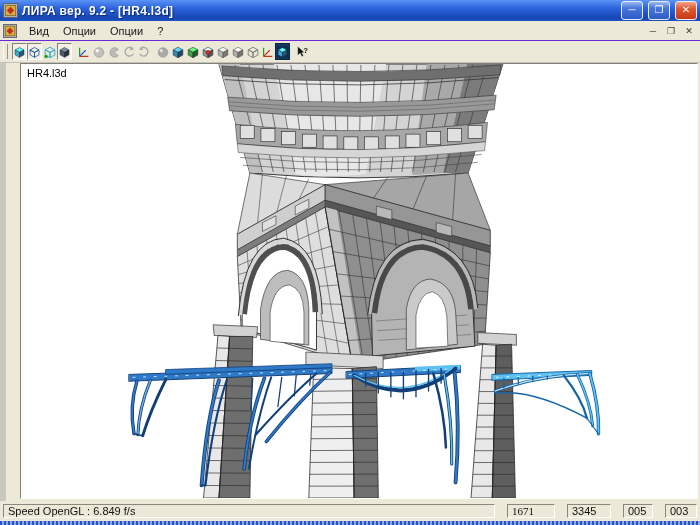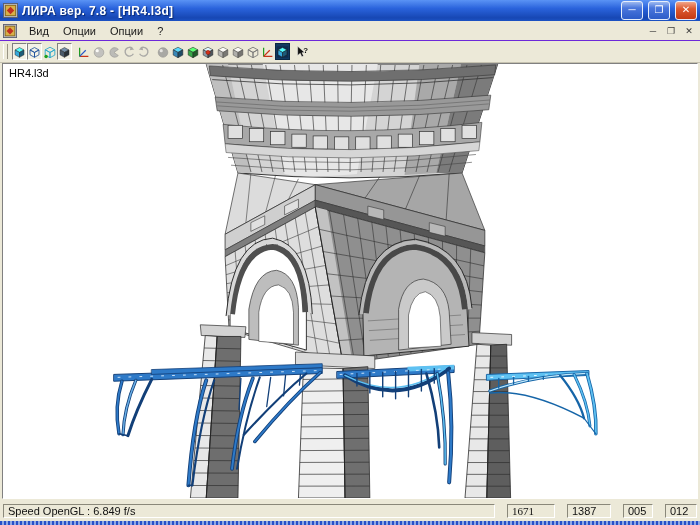--- a/index.html
+++ b/index.html
@@ -27,21 +27,21 @@
   .toolbar{height:21px;flex:0 0 21px;background:#ece9d8;display:flex;align-items:center;
            padding:0 2px;border-bottom:1px solid #c6c2b0;}
   .handle{width:3px;height:15px;border-left:1px solid #fff;border-right:1px solid #989484;margin:0 4px 0 1px;}
   .tbtn{width:15px;height:17px;display:flex;align-items:center;justify-content:center;box-sizing:border-box;}
   .tbtn svg{width:14px;height:14px;}
   .tbtn.pressed{border:1px solid;border-color:#808080 #fff #fff #808080;background:#f3f1e6;}
   .tbtn.dark{background:#123a60;border:1px solid #0a2844;}
   .tbtn.disabled{opacity:.8;}
   .tbtn.gap{margin-left:4px;}
   
-  .client{flex:1;background:#ece9d8;padding:0 2px 2px 2px;min-height:0;}
+  .client{flex:1;background:#ece9d8;padding:0 2px 2px 14px;min-height:0;margin-left:6px;}
   .viewport{position:relative;width:100%;height:100%;background:#fff;box-sizing:border-box;
             border:1px solid;border-color:#808080 #fff #fff #808080;overflow:hidden;}
   .vplabel{position:absolute;top:3px;left:6px;font-size:11px;color:#000;z-index:5;}
   svg.scene{position:absolute;left:0;top:0;width:100%;height:100%;}
   
   .statusbar{height:18px;flex:0 0 18px;background:#ece9d8;display:flex;align-items:center;
              gap:12px;padding:1px 3px;font-size:11px;color:#111;}
   .spanel{border:1px solid;border-color:#8a887a #fff #fff #8a887a;height:14px;line-height:13px;
           padding:0 4px;white-space:nowrap;overflow:hidden;box-sizing:border-box;}
   .sp-main{flex:1;}
@@ -53,21 +53,21 @@
 <body>
 
 <div class="win">
 
   <div class="titlebar">
     <svg class="appicon" viewBox="0 0 16 16">
       <rect x="0.5" y="0.5" width="15" height="15" fill="#b8bcc8" stroke="#5a5e6e"></rect>
       <rect x="2.5" y="2.5" width="11" height="11" fill="#d8b048" stroke="#8a6a18"></rect>
       <polygon points="8,4 12,8 8,12 4,8" fill="#c03020"></polygon>
     </svg>
-    <div class="title">ЛИРА вер. 7.8 - [HR4.l3d]</div>
+    <div class="title">ЛИРА вер. 9.2 - [HR4.l3d]</div>
     <div class="wbtn minmax">─</div>
     <div class="wbtn minmax">❐</div>
     <div class="wbtn close">✕</div>
   </div>
 
   <div class="menubar">
     <svg class="menuicon" viewBox="0 0 16 16">
       <rect x="0.5" y="0.5" width="15" height="15" fill="#b8bcc8" stroke="#5a5e6e"></rect>
       <rect x="2.5" y="2.5" width="11" height="11" fill="#d8b048" stroke="#8a6a18"></rect>
       <polygon points="8,4 12,8 8,12 4,8" fill="#c03020"></polygon>
@@ -489,18 +489,18 @@
             <path d="M586,364 L592,372 L598,380" stroke="#1565a8" stroke-width="1.2"></path>
           </g>
         </g>
       </svg>
     </div>
   </div>
 
   <div class="statusbar">
     <div class="spanel sp-main">Speed OpenGL : 6.849 f/s</div>
     <div class="spanel sp-n1">1671</div>
-    <div class="spanel sp-n2">1387</div>
+    <div class="spanel sp-n2">3345</div>
     <div class="spanel sp-n3">005</div>
-    <div class="spanel sp-n4">012</div>
+    <div class="spanel sp-n4">003</div>
   </div>
   <div class="bluestrip"></div>
 </div>
 
 </body></html>

